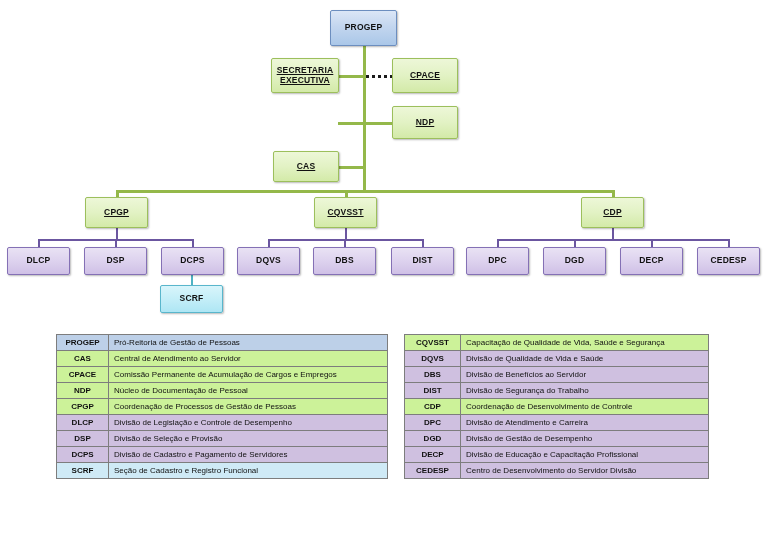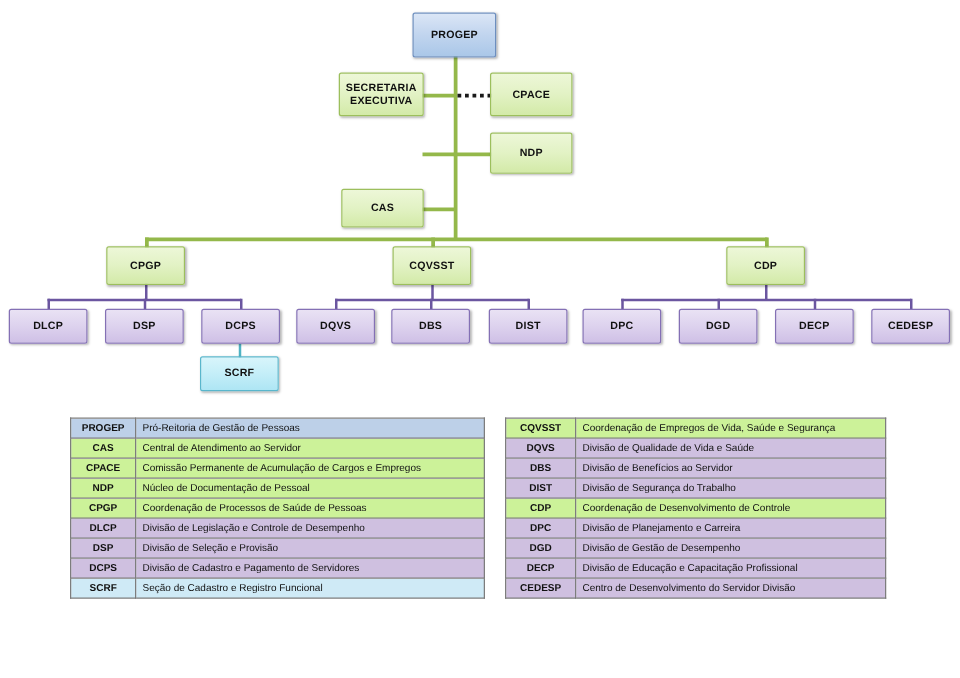--- a/index.html
+++ b/index.html
@@ -60,20 +60,21 @@
   }
   .box span { display: block; }
 
   .box-blue {
     background: linear-gradient(to bottom, #dbe6f6 0%, #c3d6ef 45%, #aac7e8 100%);
     border: 1px solid #6c8ebf;
   }
   .box-green {
     background: linear-gradient(to bottom, #edf7d8 0%, #e2f2c4 50%, #d3eaa8 100%);
     border: 1px solid #9cbf5c;
+    text-decoration: underline;
   }
   .box-purple {
     background: linear-gradient(to bottom, #e9e2f4 0%, #ddd2ee 50%, #cfc0e6 100%);
     border: 1px solid #8470b5;
   }
   .box-cyan {
     background: linear-gradient(to bottom, #d8f5fb 0%, #c4eef8 50%, #aee6f4 100%);
     border: 1px solid #59b6cc;
   }
 
@@ -238,21 +239,21 @@
         <tr class="r-green">
           <td class="code">CPACE</td>
           <td class="desc">Comissão Permanente de Acumulação de Cargos e Empregos</td>
         </tr>
         <tr class="r-green">
           <td class="code">NDP</td>
           <td class="desc">Núcleo de Documentação de Pessoal</td>
         </tr>
         <tr class="r-green">
           <td class="code">CPGP</td>
-          <td class="desc">Coordenação de Processos de Saúde de Pessoas</td>
+          <td class="desc">Coordenação de Processos de Gestão de Pessoas</td>
         </tr>
         <tr class="r-purple">
           <td class="code">DLCP</td>
           <td class="desc">Divisão de Legislação e Controle de Desempenho</td>
         </tr>
         <tr class="r-purple">
           <td class="code">DSP</td>
           <td class="desc">Divisão de Seleção e Provisão</td>
         </tr>
         <tr class="r-purple">
@@ -267,41 +268,41 @@
   </table>
 
   <table class="legend" id="legend-right" style="left:404px; top:334px; width:305px;">
     <colgroup>
         <col style="width:56px">
         <col>
       </colgroup>
     <tbody>
         <tr class="r-green">
           <td class="code">CQVSST</td>
-          <td class="desc">Coordenação de Empregos de Vida, Saúde e Segurança</td>
+          <td class="desc">Capacitação de Qualidade de Vida, Saúde e Segurança</td>
         </tr>
         <tr class="r-purple">
           <td class="code">DQVS</td>
           <td class="desc">Divisão de Qualidade de Vida e Saúde</td>
         </tr>
         <tr class="r-purple">
           <td class="code">DBS</td>
           <td class="desc">Divisão de Benefícios ao Servidor</td>
         </tr>
         <tr class="r-purple">
           <td class="code">DIST</td>
           <td class="desc">Divisão de Segurança do Trabalho</td>
         </tr>
         <tr class="r-green">
           <td class="code">CDP</td>
           <td class="desc">Coordenação de Desenvolvimento de Controle</td>
         </tr>
         <tr class="r-purple">
           <td class="code">DPC</td>
-          <td class="desc">Divisão de Planejamento e Carreira</td>
+          <td class="desc">Divisão de Atendimento e Carreira</td>
         </tr>
         <tr class="r-purple">
           <td class="code">DGD</td>
           <td class="desc">Divisão de Gestão de Desempenho</td>
         </tr>
         <tr class="r-purple">
           <td class="code">DECP</td>
           <td class="desc">Divisão de Educação e Capacitação Profissional</td>
         </tr>
         <tr class="r-purple">

